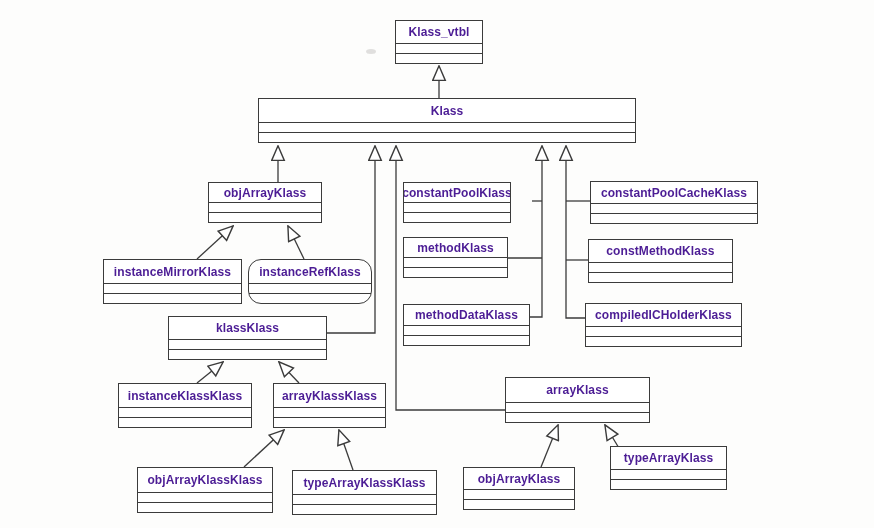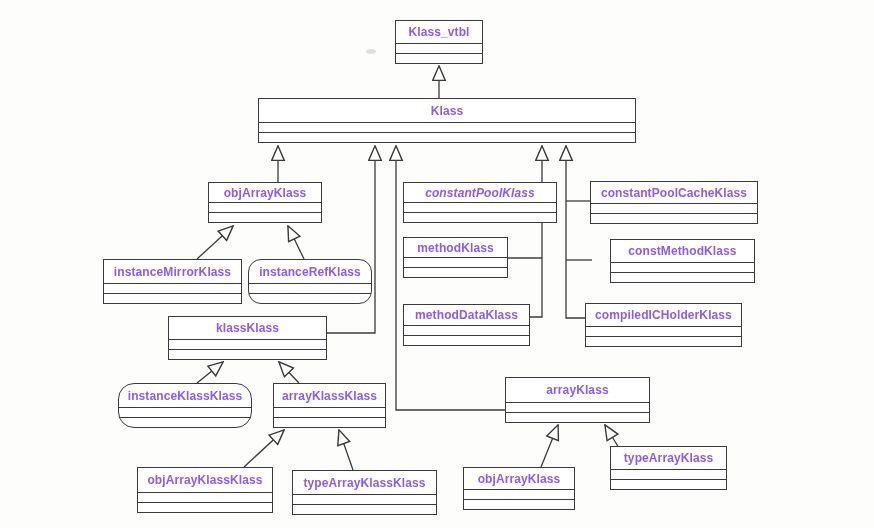--- a/index.html
+++ b/index.html
@@ -17,21 +17,21 @@
     border:1.5px solid #3b3b3b;
     box-sizing:border-box;
     display:flex;
     flex-direction:column;
   }
   .uml-title{
     flex:1;
     display:flex;align-items:center;justify-content:center;
     font-weight:bold;
     font-size:12px;
-    color:#8b5cf6;
+    color:#4c1d95;
     letter-spacing:0.1px;
     white-space:nowrap;
     overflow:hidden;
   }
   .uml-row{
     height:9px;
     border-top:1.2px solid #3b3b3b;
   }
   
   .smudge{
@@ -93,21 +93,21 @@
     <div class="uml-row"></div>
     <div class="uml-row"></div>
   </div>
 
   <div class="uml-box" style="left:208px;top:182px;width:114px;height:41px;">
     <div class="uml-title">objArrayKlass</div>
     <div class="uml-row"></div>
     <div class="uml-row"></div>
   </div>
 
-  <div class="uml-box" style="left:403px;top:182px;width:154px;height:41px;font-style:italic;">
+  <div class="uml-box" style="left:403px;top:182px;width:108px;height:41px;">
     <div class="uml-title">constantPoolKlass</div>
     <div class="uml-row"></div>
     <div class="uml-row"></div>
   </div>
 
   <div class="uml-box" style="left:590px;top:181px;width:168px;height:43px;">
     <div class="uml-title">constantPoolCacheKlass</div>
     <div class="uml-row"></div>
     <div class="uml-row"></div>
   </div>
@@ -123,21 +123,21 @@
     <div class="uml-row"></div>
     <div class="uml-row"></div>
   </div>
 
   <div class="uml-box" style="left:403px;top:237px;width:105px;height:41px;">
     <div class="uml-title">methodKlass</div>
     <div class="uml-row"></div>
     <div class="uml-row"></div>
   </div>
 
-  <div class="uml-box" style="left:610px;top:239px;width:145px;height:44px;justify-content:center;">
+  <div class="uml-box" style="left:588px;top:239px;width:145px;height:44px;justify-content:center;">
     <div class="uml-title">constMethodKlass</div>
     <div class="uml-row"></div>
     <div class="uml-row"></div>
   </div>
 
   <div class="uml-box" style="left:168px;top:316px;width:159px;height:44px;">
     <div class="uml-title">klassKlass</div>
     <div class="uml-row"></div>
     <div class="uml-row"></div>
   </div>
@@ -147,21 +147,21 @@
     <div class="uml-row"></div>
     <div class="uml-row"></div>
   </div>
 
   <div class="uml-box" style="left:585px;top:303px;width:157px;height:44px;">
     <div class="uml-title">compiledICHolderKlass</div>
     <div class="uml-row"></div>
     <div class="uml-row"></div>
   </div>
 
-  <div class="uml-box" style="left:118px;top:383px;width:134px;height:45px;border-radius:16px;">
+  <div class="uml-box" style="left:118px;top:383px;width:134px;height:45px;">
     <div class="uml-title">instanceKlassKlass</div>
     <div class="uml-row"></div>
     <div class="uml-row"></div>
   </div>
 
   <div class="uml-box" style="left:273px;top:383px;width:113px;height:45px;">
     <div class="uml-title">arrayKlassKlass</div>
     <div class="uml-row"></div>
     <div class="uml-row"></div>
   </div>

